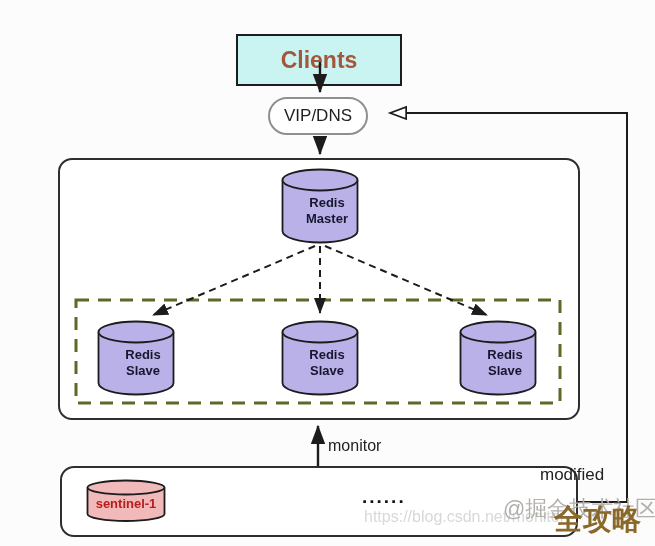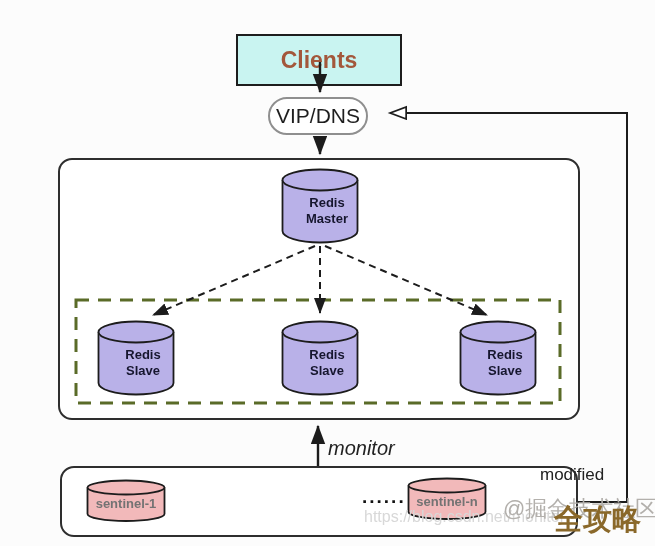--- a/index.html
+++ b/index.html
@@ -21,46 +21,46 @@
   .clients-box{
     left:236px;top:10px;width:166px;height:52px;
     border:2px solid #1d1d1d;background:var(--clients-fill);
     display:flex;align-items:center;justify-content:center;
     font-size:23px;font-weight:bold;color:var(--clients-text);z-index:1;margin-top:24px;
   }
   .vip-pill{
     left:268px;top:97px;width:100px;height:38px;
     border:2px solid #8f8f8f;border-radius:19px;background:#ffffff;
     display:flex;align-items:center;justify-content:center;
-    font-size:21px;color:#1e1e1e;z-index:1;
+    font-size:17px;color:#1e1e1e;z-index:1;
   }
   
   .overlay{position:absolute;left:0;top:0;z-index:2;pointer-events:none;}
   
   .cyl{position:absolute;z-index:3;}
   .cyl svg{position:absolute;left:0;top:0;}
   .cyl-label{
     position:absolute;inset:0;display:flex;align-items:center;justify-content:center;
     text-align:center;white-space:pre-line;line-height:1.25;
     font-weight:bold;color:#16162e;pointer-events:none;
   }
   .cyl-purple{width:92px;height:76px;}
   .cyl-purple .cyl-label{font-size:13px;padding-top:10px;}
   .cyl-pink{width:80px;height:44px;}
-  .cyl-pink .cyl-label{font-size:13px;padding-top:7px;color:#737373;}
+  .cyl-pink .cyl-label{font-size:13px;padding-top:7px;color:#b91c1c;}
   .m1{left:281px;top:168px;}
   .s1{left:97px;top:320px;}
   .s2{left:281px;top:320px;}
   .s3{left:459px;top:320px;}
   .t1{left:86px;top:479px;}
   .t2{left:209px;top:479px;}
   .t3{left:407px;top:477px;}
   
   .lbl{position:absolute;color:#222222;z-index:4;}
-  .monitor-lbl{left:328px;top:437px;font-size:20px;font-style:italic;}
+  .monitor-lbl{left:328px;top:437px;font-size:16px;}
   .modified-lbl{left:540px;top:433px;font-size:17px;margin-top:32px;}
   .ellipsis-lbl{left:362px;top:486px;font-size:19px;font-weight:bold;letter-spacing:2px;color:#111;}
   
   .wm{position:absolute;z-index:5;pointer-events:none;white-space:nowrap;}
   .wm-url{left:364px;top:508px;font-size:16px;color:var(--watermark-url);}
   .wm-social{left:503px;top:494px;font-size:22px;color:var(--watermark-social);}
   .wm-brand{left:554px;top:500px;font-size:29px;font-weight:bold;color:var(--watermark-brand);}
 </style>
 </head>
 <body>
@@ -136,27 +136,20 @@
 Slave</div>
   </div>
 
   <div class="cyl cyl-pink t1">
     <svg width="80" height="44" viewBox="0 0 80 44">
       <path d="M1.5,8.5 V35 a38.5,7 0 0 0 77,0 V8.5" style="fill:var(--cylinder-pink);stroke:var(--line)" stroke-width="1.8"></path>
       <ellipse cx="40" cy="8.5" rx="38.5" ry="7" style="fill:var(--cylinder-pink);stroke:var(--line)" stroke-width="1.8"></ellipse>
     </svg>
     <div class="cyl-label">sentinel-1</div>
   </div>
-  <div class="cyl cyl-pink t3">
-    <svg width="80" height="44" viewBox="0 0 80 44">
-      <path d="M1.5,8.5 V35 a38.5,7 0 0 0 77,0 V8.5" style="fill:var(--cylinder-pink);stroke:var(--line)" stroke-width="1.8"></path>
-      <ellipse cx="40" cy="8.5" rx="38.5" ry="7" style="fill:var(--cylinder-pink);stroke:var(--line)" stroke-width="1.8"></ellipse>
-    </svg>
-    <div class="cyl-label">sentinel-n</div>
-  </div>
 
   <div class="lbl monitor-lbl">monitor</div>
   <div class="lbl modified-lbl">modified</div>
   <div class="lbl ellipsis-lbl">......</div>
 
   <div class="wm wm-url">https://blog.csdn.net/monitor</div>
   <div class="wm wm-social">@掘金技术社区</div>
   <div class="wm wm-brand">全攻略</div>
 
 </div>

